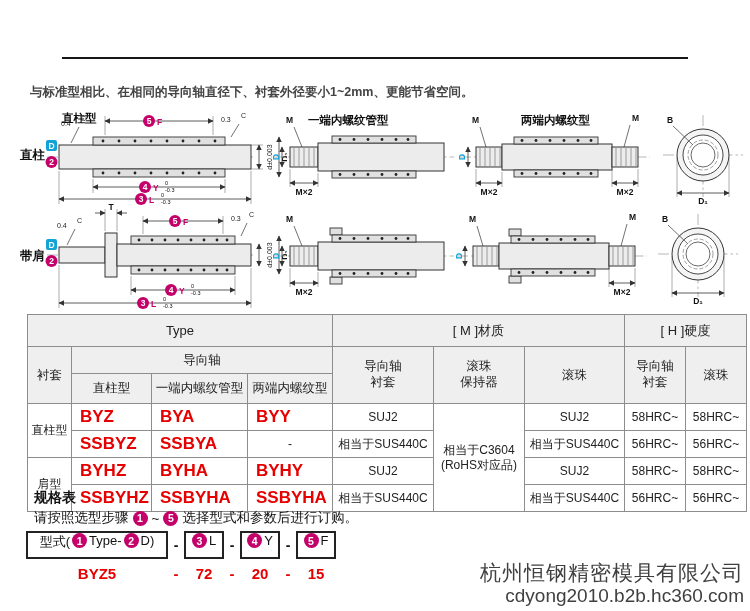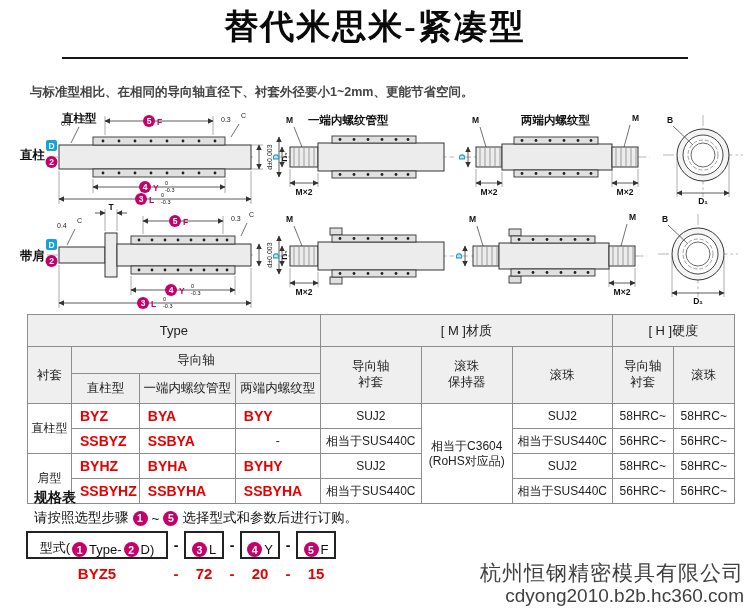--- a/index.html
+++ b/index.html
@@ -33,31 +33,31 @@
 
   
   .spec-table{position:absolute;left:27px;top:314px;border-collapse:collapse;
               font-size:12px;color:#222;table-layout:fixed;}
   .spec-table th,.spec-table td{border:1px solid #8d8d8d;text-align:center;padding:3px 2px;overflow:hidden;}
   .spec-table th{background:#efefef;font-weight:normal;font-size:12.5px;}
   .spec-table tr.h1 th{height:25px;font-size:13px;}
   .spec-table tr.h2 th{height:20px;}
   .spec-table tr.h3 th{height:23px;}
   .spec-table tbody tr{height:25px;}
-  .spec-table td.red{color:#e60000;font-weight:bold;text-align:left;padding-left:8px;font-size:14px;}
+  .spec-table td.red{color:#e60000;font-weight:bold;text-align:left;padding-left:8px;font-size:17px;}
   .pre{white-space:pre-line;line-height:1.25;}
 
   
   .spec-head{position:absolute;left:34px;top:489px;font-size:14px;font-weight:bold;color:#111;}
   .spec-instr{position:absolute;left:34px;top:509px;font-size:13.5px;color:#111;display:flex;align-items:center;gap:4px;}
   .badge{display:inline-flex;width:15px;height:15px;border-radius:50%;background:#c4006a;color:#fff;
          font-size:10.5px;font-weight:bold;align-items:center;justify-content:center;flex:0 0 auto;}
   .formula{position:absolute;left:26px;top:531px;display:grid;
            grid-template-columns:142px 16px 40px 16px 40px 16px 40px;align-items:center;}
-  .fbox{display:flex;align-items:flex-end;justify-content:center;gap:2px;border:2px solid #222;
+  .fbox{display:flex;align-items:flex-start;justify-content:center;gap:2px;border:2px solid #222;
         height:24px;background:#fff;font-size:13px;color:#111;}
   .fdash{text-align:center;font-size:14px;font-weight:bold;color:#111;}
   .example{position:absolute;left:26px;top:565px;display:grid;
            grid-template-columns:142px 16px 40px 16px 40px 16px 40px;align-items:center;
            color:#e60000;font-weight:bold;font-size:15px;}
   .example div{text-align:center;}
 
   .watermark{position:absolute;right:6px;bottom:4px;text-align:right;color:#404040;line-height:1.15;}
   .wm1{font-size:21px;letter-spacing:1px;}
   .wm2{font-size:19px;}
@@ -68,21 +68,20 @@
 <div class="page">
 
   <svg width="0" height="0" style="position:absolute">
     <defs>
       <marker id="ar" viewBox="0 0 10 10" refX="9" refY="5" markerWidth="7" markerHeight="7" orient="auto-start-reverse">
         <path d="M0,0 L10,5 L0,10 z" fill="#333"></path>
       </marker>
     </defs>
   </svg>
 
-  <div class="title">替代米思米-紧凑型</div>
   <div class="title-rule"></div>
   <div class="intro">与标准型相比、在相同的导向轴直径下、衬套外径要小1~2mm、更能节省空间。</div>
 
   <div class="dlabel" style="left:62px;top:111px">直柱型</div>
   <div class="dlabel" style="left:308px;top:113px">一端内螺纹管型</div>
   <div class="dlabel" style="left:521px;top:113px">两端内螺纹型</div>
   <div class="sidelabel" style="left:20px;top:147px">直柱</div>
   <div class="sidelabel" style="left:20px;top:248px">带肩</div>
 
   <svg class="dsvg" style="left:45px;top:107px" width="242" height="98" viewBox="0 0 242 98">

